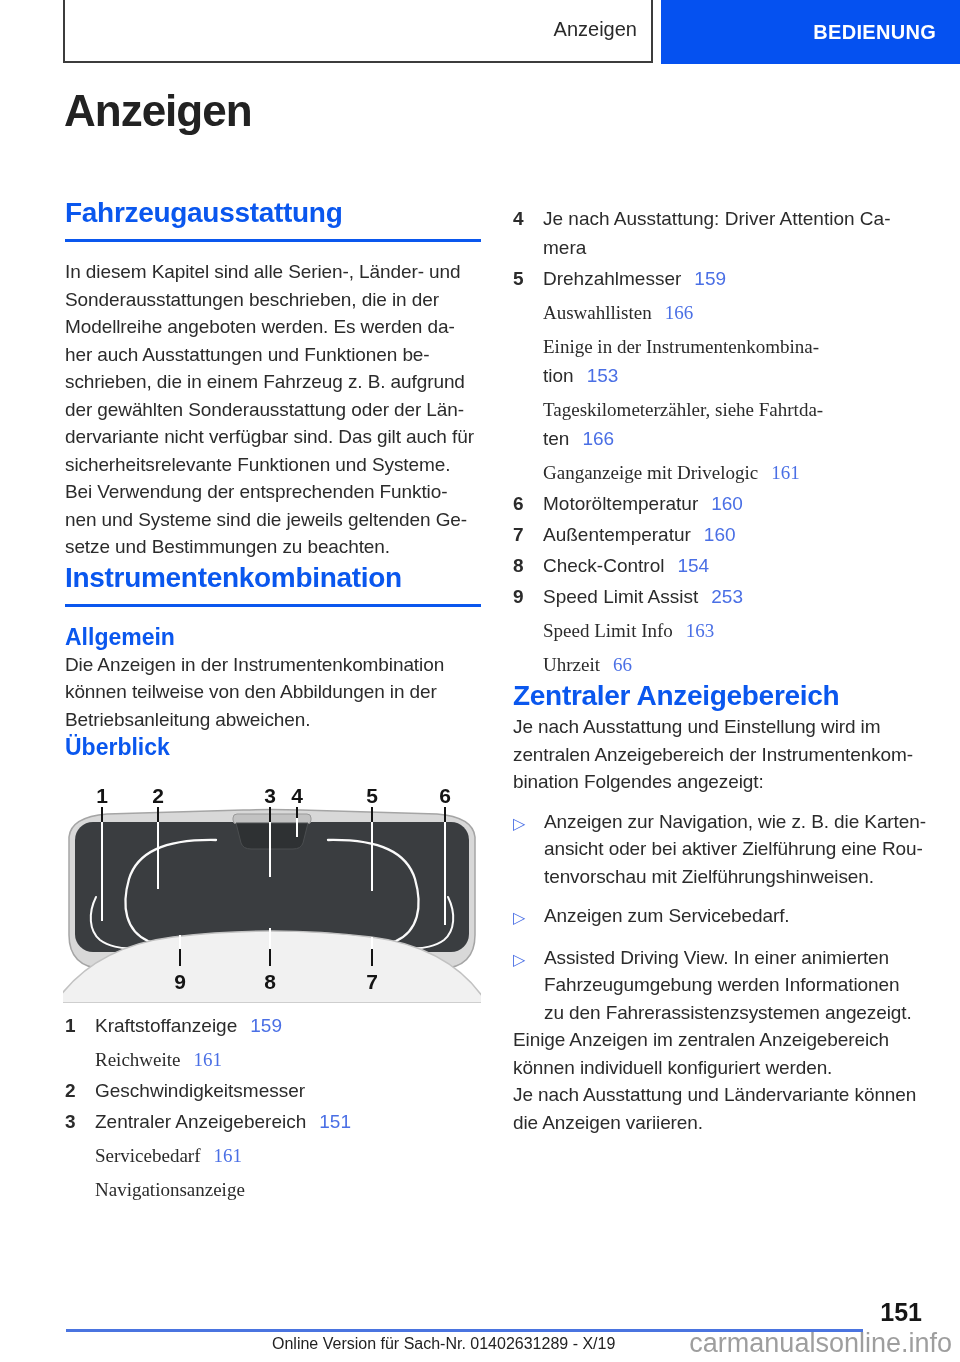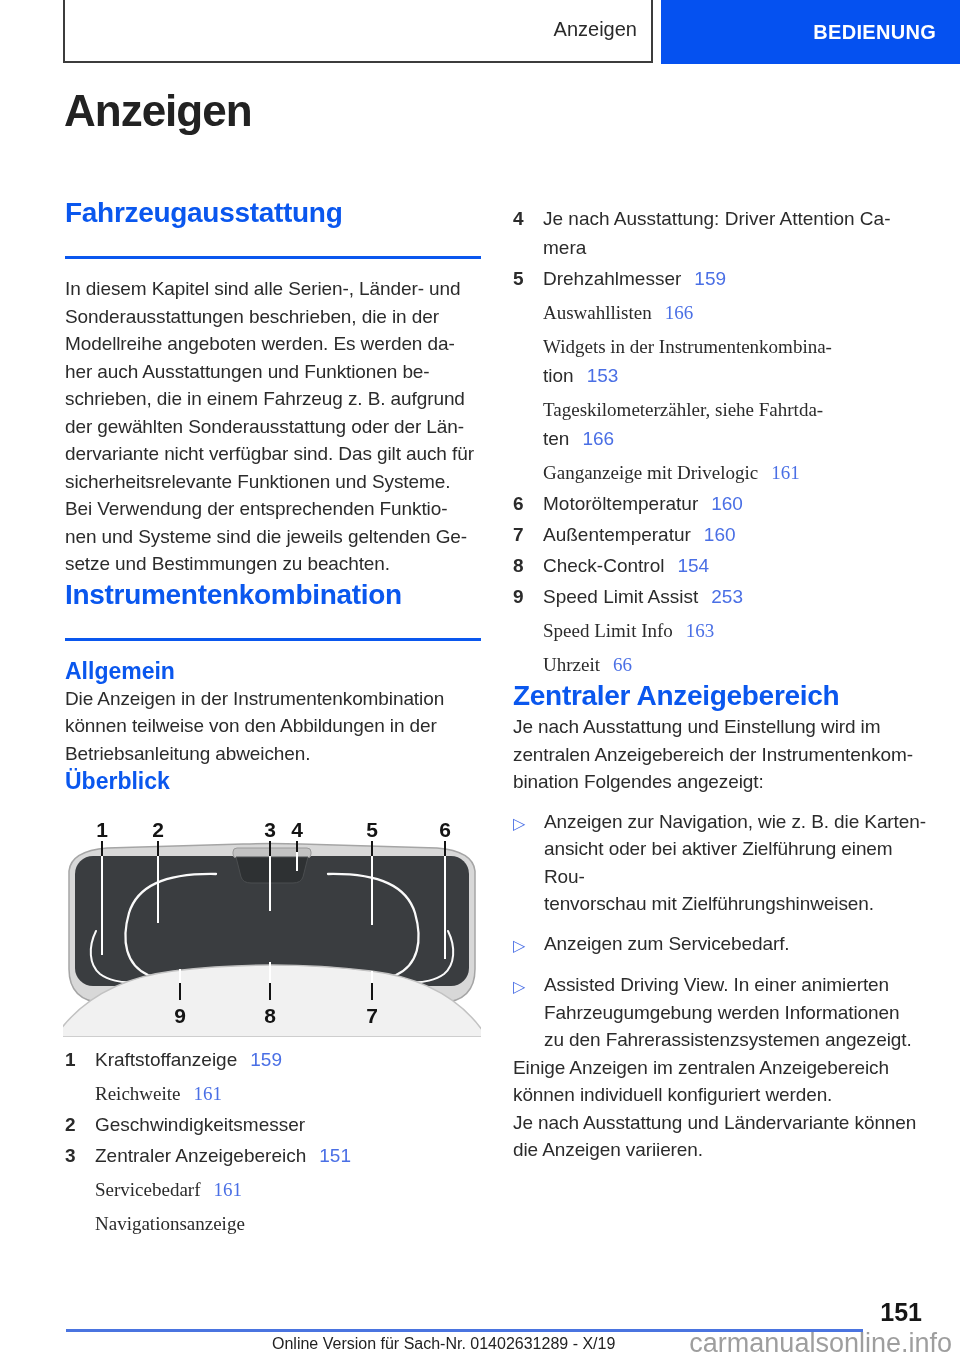--- a/index.html
+++ b/index.html
@@ -26,21 +26,21 @@
     font-size:44px;font-weight:700;color:#222;letter-spacing:-1px;
   }
   
   .col{position:absolute;}
   #col-left{left:65px;top:196px;width:416px;}
   #col-right{left:513px;top:202px;width:415px;}
   h2.sec{
     margin:0;font-size:28px;line-height:34px;font-weight:700;
     color:#0A57EE;letter-spacing:-.3px;
   }
-  h2.ruled{border-bottom:3px solid #0A57EE;padding-bottom:26px;margin-bottom:16px;}
+  h2.ruled{border-bottom:3px solid #0A57EE;padding-bottom:9px;margin-bottom:16px;}
   h3.sub{margin:0;font-size:23px;line-height:28px;font-weight:700;color:#0A57EE;}
   p.body{
     margin:0;font-size:19px;line-height:27.5px;white-space:pre-line;
     letter-spacing:-.1px;color:#2b2b2b;
   }
   .mt20{margin-top:20px;} .mt24{margin-top:24px;} .mt14{margin-top:14px;}
   .mt8{margin-top:8px;} .mt26{margin-top:26px;} .mt12{margin-top:12px;}
   
   .diagram{display:block;margin:24px 0 0 -2px;}
   .diagram text{font-family:"Liberation Sans",sans-serif;font-weight:700;font-size:21px;fill:#141414;}
@@ -207,21 +207,21 @@
       <div class="llines">
         <div class="lline">
             <span>Drehzahlmesser</span>
             <span class="plink">159</span>
           </div>
         <div class="lline gap">
             <span>Auswahllisten</span>
             <span class="plink">166</span>
           </div>
         <div class="lline gap">
-            <span>Widgets in der Instrumentenkombina-</span>
+            <span>Einige in der Instrumentenkombina-</span>
           </div>
         <div class="lline">
             <span>tion</span>
             <span class="plink">153</span>
           </div>
         <div class="lline gap">
             <span>Tageskilometerzähler, siehe Fahrtda-</span>
           </div>
         <div class="lline">
             <span>ten</span>
@@ -280,21 +280,21 @@
   </div>
 
   <h2 class="sec mt26">Zentraler Anzeigebereich</h2>
   <p class="body mt8">Je nach Ausstattung und Einstellung wird im
 zentralen Anzeigebereich der Instrumentenkom-
 bination Folgendes angezeigt:</p>
 
   <div class="blt">
     <span class="bmark">▷</span>
     <div class="btext">Anzeigen zur Navigation, wie z. B. die Karten-
-ansicht oder bei aktiver Zielführung einem Rou-
+ansicht oder bei aktiver Zielführung eine Rou-
 tenvorschau mit Zielführungshinweisen.</div>
   </div>
   <div class="blt">
     <span class="bmark">▷</span>
     <div class="btext">Anzeigen zum Servicebedarf.</div>
   </div>
   <div class="blt">
     <span class="bmark">▷</span>
     <div class="btext">Assisted Driving View. In einer animierten
 Fahrzeugumgebung werden Informationen

